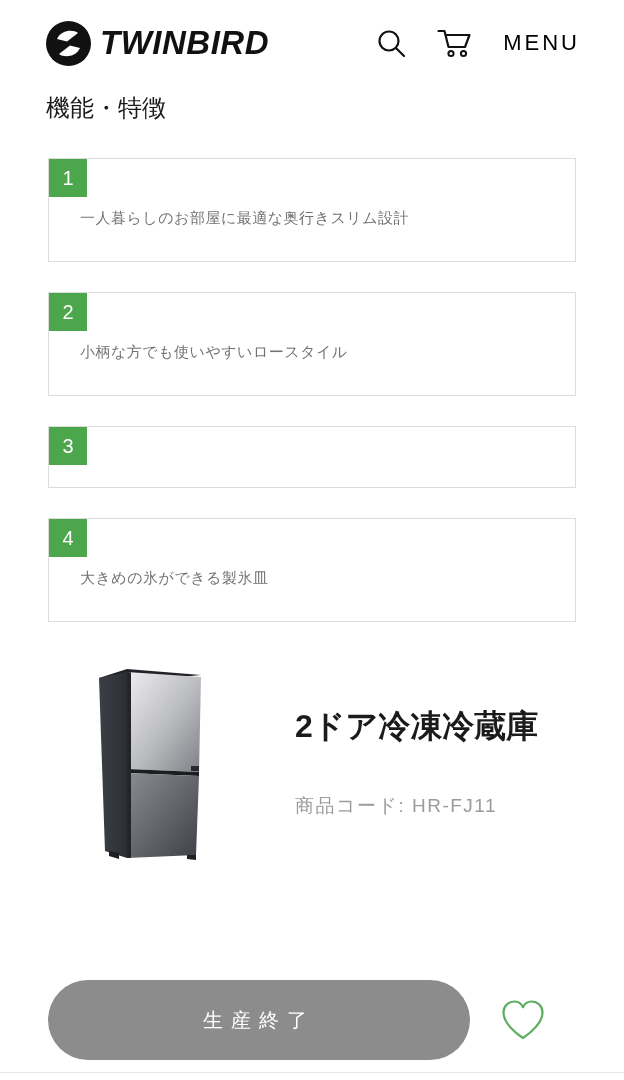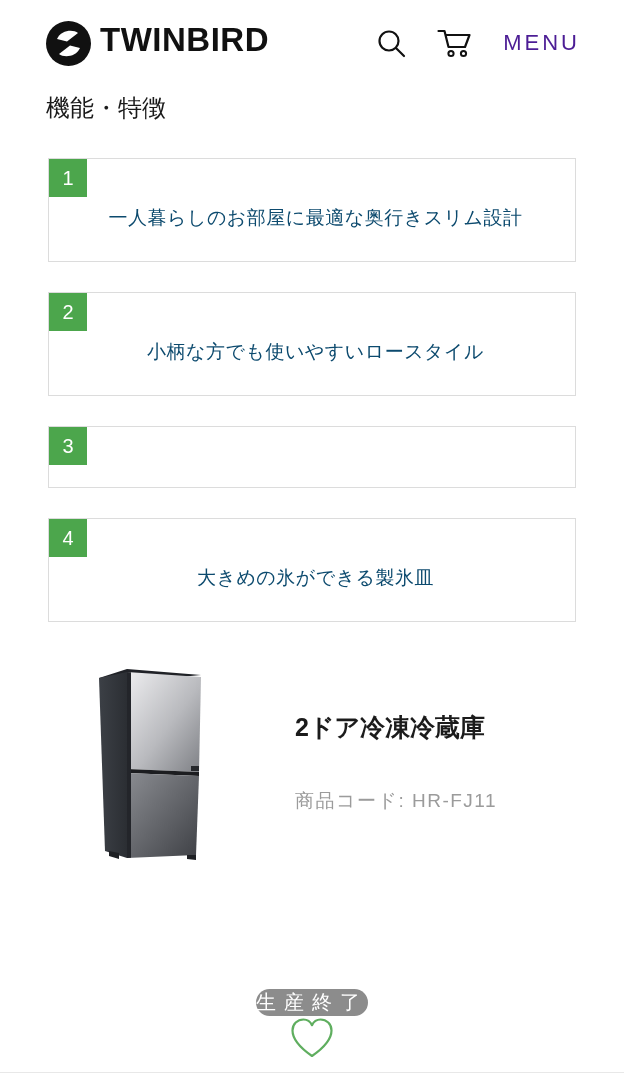--- a/index.html
+++ b/index.html
@@ -10,26 +10,26 @@
     color:#1a1a1a;
     font-family:"Liberation Sans","DejaVu Sans",sans-serif;
     overflow:hidden;
   }
 
   
   .header {
     display:flex; align-items:center; justify-content:space-between;
     height:86px; padding:0 44px 0 46px;
   }
-  .logo { display:flex; align-items:flex-start; gap:9px; cursor:pointer; }
+  .logo { display:flex; align-items:center; gap:9px; cursor:pointer;font-style:italic; }
   .logo-mark { width:45px; height:45px; display:block; }
   .logo-text { font-size:33px; font-weight:900; letter-spacing:0.5px; color:#111; }
   .header-actions { display:flex; align-items:center; gap:30px; }
   .icon-btn { background:none; border:none; display:flex; align-items:center; cursor:pointer; padding:0; }
-  .menu-label { font-size:22px; letter-spacing:3px; font-weight:500; color:#4c1d95; }
+  .menu-label { font-size:22px; letter-spacing:3px; font-weight:500; color:#000000; }
 
   
   .page-title {
     font-size:24px; font-weight:500; color:#1a1a1a;
     margin:6px 48px 34px 46px;
   }
 
   
   .features { padding:0 48px; }
   .feature {
@@ -39,40 +39,39 @@
     margin-bottom:30px;
     background:#fff;
   }
   .feature-num {
     position:absolute; top:0; left:0;
     width:38px; height:38px;
     background:#4CA64C; color:#fff;
     font-size:20px; line-height:38px; text-align:center;
   }
   .feature-text {
-    font-size:19px; line-height:42px; color:#0c4a6e;
+    font-size:15px; line-height:42px; color:#737373;
     letter-spacing:0.5px;
-    text-align:center;
   }
 
   
   .product { display:flex; align-items:center; margin-top:44px; padding:0 48px; }
   .product-img-wrap { width:205px; display:flex; justify-content:center; }
   .product-img { width:112px; height:196px; display:block; }
   .product-info { margin-left:42px; }
-  .product-name { font-size:25px; font-weight:700; color:#1b1b1b; margin-bottom:16px; }
+  .product-name { font-size:32px; font-weight:700; color:#1b1b1b; margin-bottom:16px; }
   .product-meta { font-size:19px; line-height:34px; color:#9b9b9b; letter-spacing:1.5px;margin-top:40px; }
 
   
   .bottom-divider {
     position:absolute; left:0; right:0; bottom:7px; height:1px; background:#e8e8e8;
   }
   .bottom-bar {
     position:absolute; left:0; right:0; bottom:12px;
-    display:flex; align-items:center; padding:8px 48px;flex-direction:column;
+    display:flex; align-items:center; padding:8px 48px;
   }
   .status-button {
     flex:1; height:80px; border:none; border-radius:40px;
     background:#8c8c8c; color:#ffffff;
     font-size:20px; letter-spacing:8px;
     font-family:inherit; cursor:pointer;
   }
   .fav-wrap { width:106px; display:flex; justify-content:center; }
   .fav-button { background:none; border:none; padding:0; cursor:pointer; display:flex; }
 </style>

